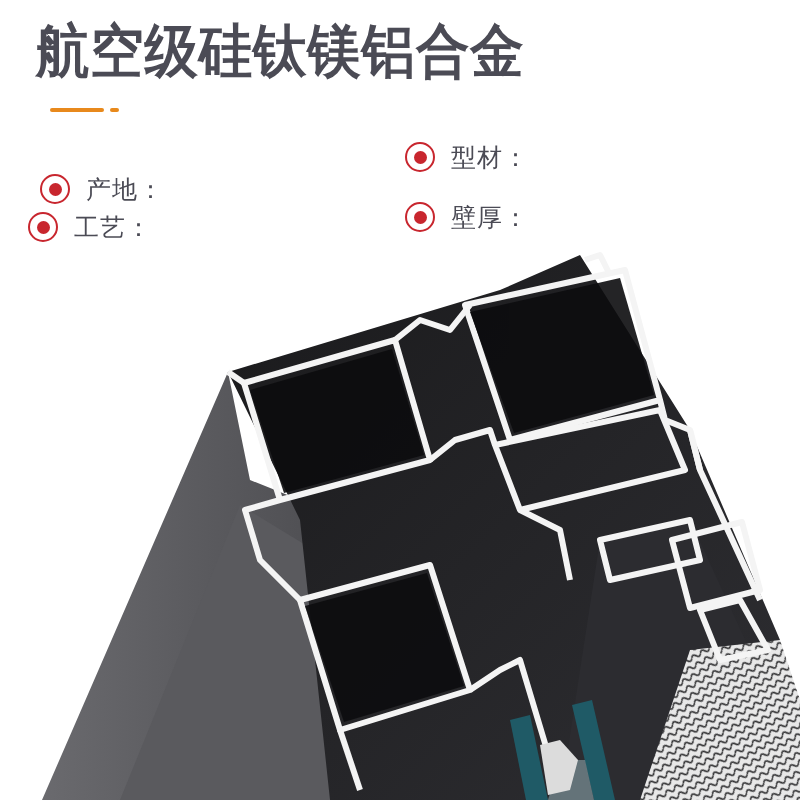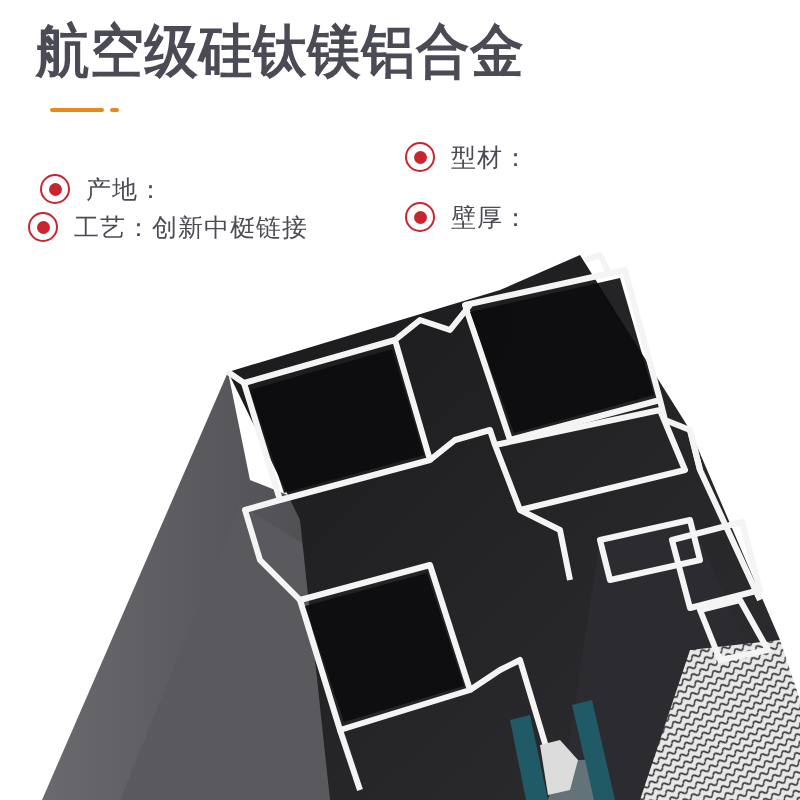--- a/index.html
+++ b/index.html
@@ -49,21 +49,20 @@
   <span class="dot">
       <i></i>
     </span>
   <span class="label">型材：</span>
 </div>
 <div class="spec" id="spec-process">
   <span class="dot">
       <i></i>
     </span>
   <span class="label">工艺：</span>
-  <span class="value">创新中梃链接</span>
 </div>
 <div class="spec" id="spec-thick">
   <span class="dot">
       <i></i>
     </span>
   <span class="label">壁厚：</span>
 </div>
 
 <svg class="render" viewBox="0 240 800 560" xmlns="http://www.w3.org/2000/svg">
   <defs>

